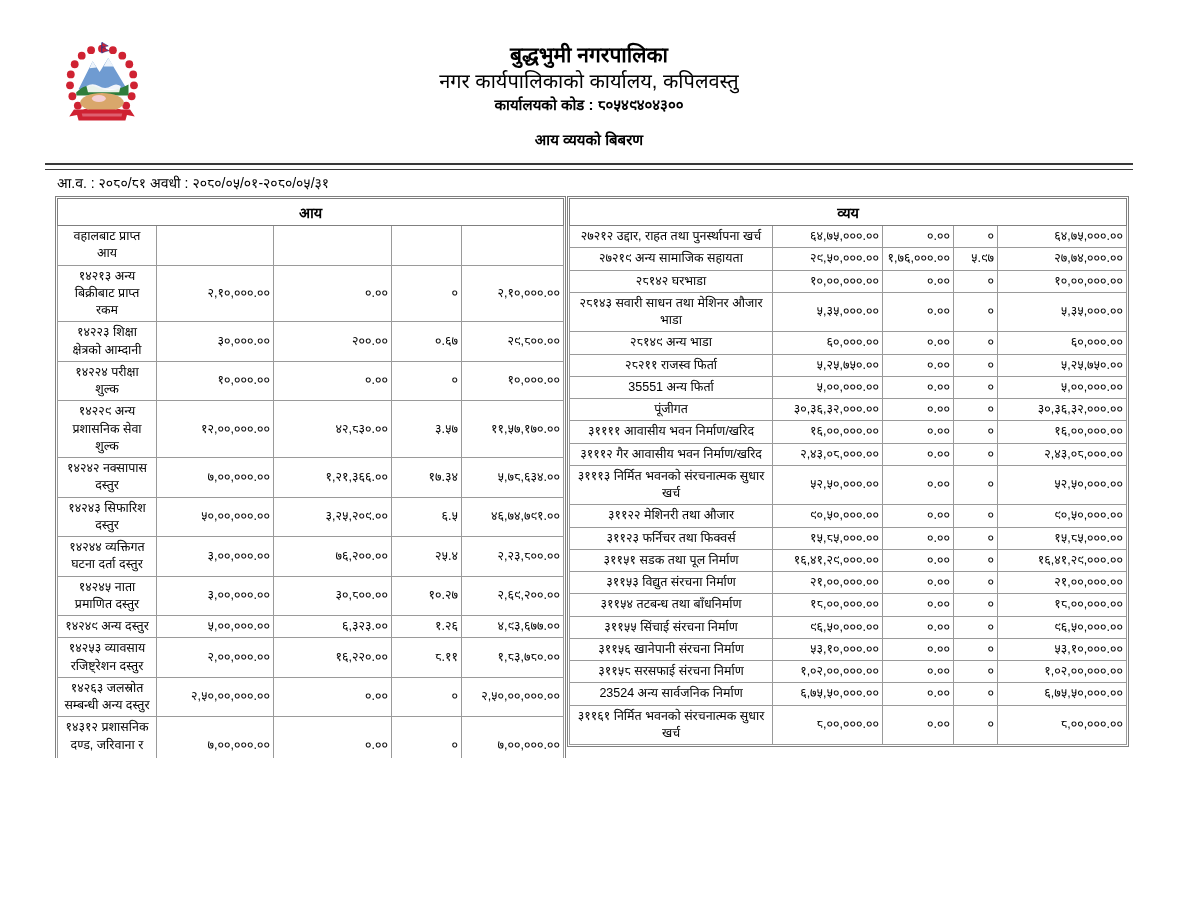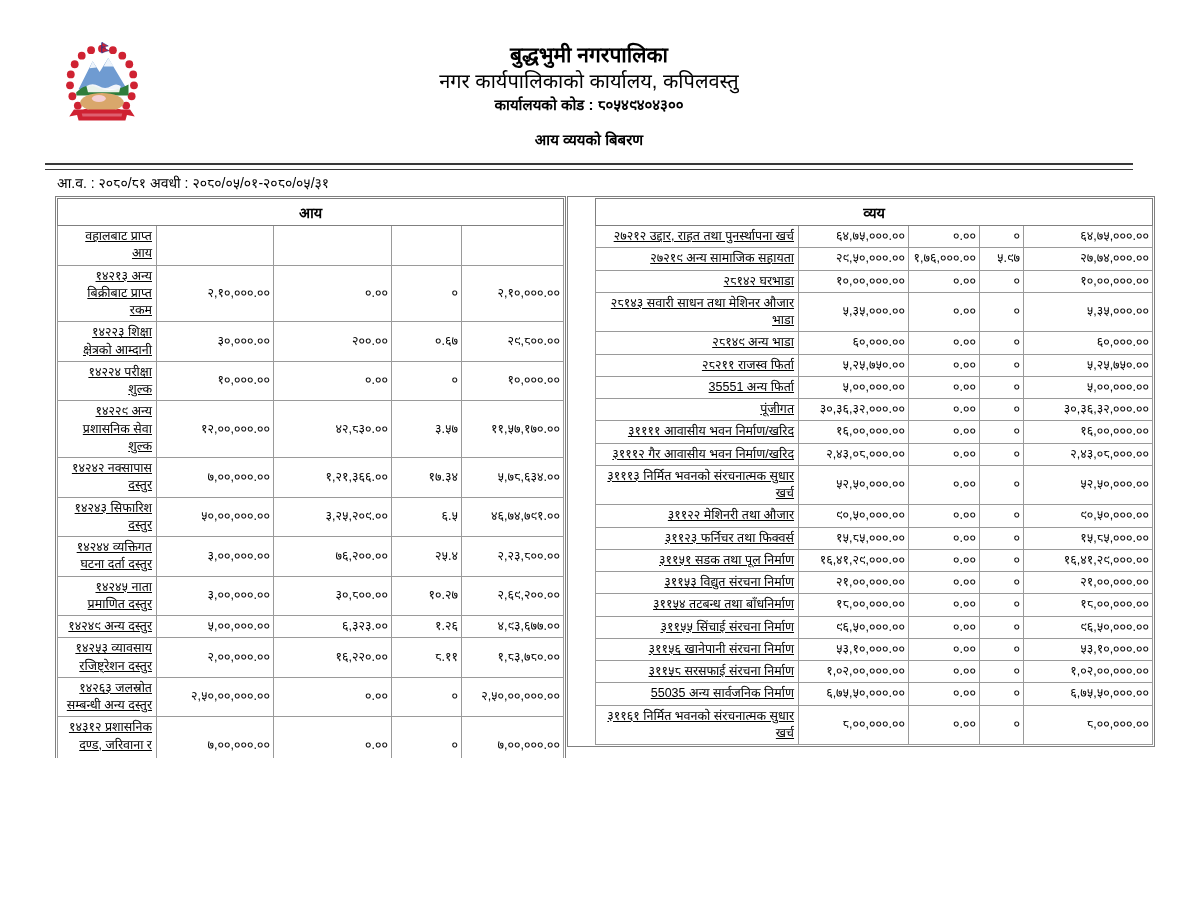--- a/index.html
+++ b/index.html
@@ -24,26 +24,26 @@
   .topline{margin:13px 45px 0 45px;height:4px;
     border-top:2px solid #3a3a3a;border-bottom:1px solid #3a3a3a;}
   .period{margin:5px 0 4px 57px;font-size:14px;line-height:17px;}
 
   
   .tables{display:flex;align-items:flex-start;margin-left:55px;}
   .tablebox{border:1px solid #7f7f7f;padding:1px;background:#fff;}
   .tablebox + .tablebox{margin-left:1px;}
   table{border-collapse:collapse;table-layout:fixed;}
   .tbl-income{width:506px;}
-  .tbl-expense{width:557px;margin-left:26px;}
+  .tbl-expense{width:557px;}
   th{border:1px solid #7f7f7f;font-size:14.5px;font-weight:bold;
      padding:3px 2px;text-align:center;background:#fff;}
   td{border:1px solid #9a9a9a;font-size:12.5px;line-height:1.38;
      padding:2px 4px;vertical-align:middle;overflow:hidden;background:#fff;}
-  td.lbl{text-align:right;text-decoration:underline;}
+  td.lbl{text-align:center;}
   td.num{text-align:right;white-space:nowrap;padding:2px 3px;}
 </style>
 </head>
 <body>
 
 <div class="page">
 
   <div class="hdr">
     <svg class="logo" viewBox="0 0 100 126" aria-hidden="true">
 
@@ -356,21 +356,21 @@
               <td class="num">५३,१०,०००.००</td>
             </tr>
             <tr>
               <td class="lbl">३११५८ सरसफाई संरचना निर्माण</td>
               <td class="num">१,०२,००,०००.००</td>
               <td class="num">०.००</td>
               <td class="num">०</td>
               <td class="num">१,०२,००,०००.००</td>
             </tr>
             <tr>
-              <td class="lbl">55035 अन्य सार्वजनिक निर्माण</td>
+              <td class="lbl">23524 अन्य सार्वजनिक निर्माण</td>
               <td class="num">६,७५,५०,०००.००</td>
               <td class="num">०.००</td>
               <td class="num">०</td>
               <td class="num">६,७५,५०,०००.००</td>
             </tr>
             <tr>
               <td class="lbl">३११६१ निर्मित भवनको संरचनात्मक सुधार खर्च</td>
               <td class="num">८,००,०००.००</td>
               <td class="num">०.००</td>
               <td class="num">०</td>

